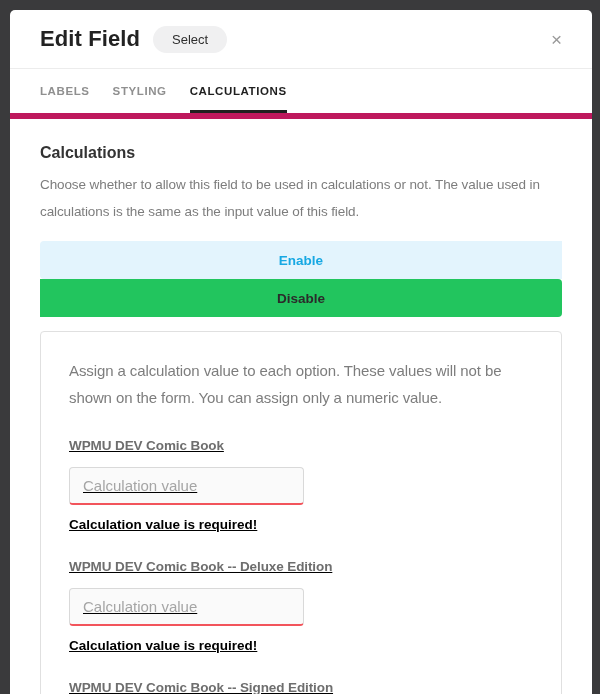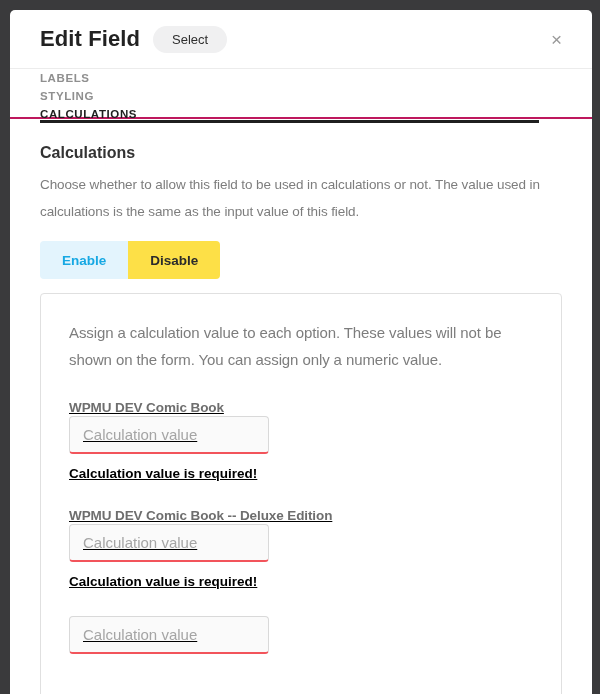--- a/index.html
+++ b/index.html
@@ -42,22 +42,21 @@
     font-size:19px; line-height:1;
     cursor:pointer;
     background:none; border:none;
     font-family:"Liberation Sans", sans-serif;
   }
   
   .tabs {
     display:flex;
     padding:0 30px;
     height:50px;
-    border-bottom:2px solid #be185d;
-    flex-direction:column;
+    border-bottom:6px solid #be185d;
   }
   .tab {
     display:flex; align-items:center;
     height:100%;
     margin-right:23px;
     font-size:11.5px;
     font-weight:bold;
     letter-spacing:0.6px;
     color:#8f8f8f;
     border-bottom:3px solid transparent;
@@ -75,37 +74,37 @@
     font-size:16px; font-weight:bold; color:#333;
   }
   .section-desc {
     margin-top:9px;
     font-size:13.5px;
     line-height:27px;
     color:#7d7d7d;
     letter-spacing:-0.1px;
   }
   
-  .segmented { margin-top:16px; display:flex; }
+  .segmented { margin-top:16px; display:flex;flex-direction:column; }
   .seg-btn {
     border:none;
     padding:0 22px;
     height:38px;
     font-size:13.5px;
     font-weight:bold;
     cursor:pointer;
     font-family:"Liberation Sans", sans-serif;
   }
   .seg-btn.on {
     background:#e3f4fd;
     color:#17a8e3;
     border-radius:4px 0 0 4px;
   }
   .seg-btn.off {
-    background:#fde047;
+    background:#22c55e;
     color:#2b2b2b;
     border-radius:0 4px 4px 0;
   }
   
   .panel {
     margin-top:14px;
     border:1px solid #e0e0e0;
     border-radius:4px;
     padding:25px 28px 40px 28px;
     min-height:420px;
@@ -118,22 +117,22 @@
   }
   .option-group { margin-top:27px;text-decoration:underline; }
   .option-label {
     font-size:13.5px;
     font-weight:bold;
     color:#6e6e6e;
     letter-spacing:-0.1px;
   }
   .calc-input {
     display:block;
-    margin-top:1px;
-    width:200px; height:38px;
+    margin-top:14px;
+    width:235px; height:38px;
     background:#fafafa;
     border:1px solid #d9d9d9;
     border-bottom:2px solid #f2545b;
     border-radius:4px;
     padding:0 13px;
     font-size:15px;
     color:#333;
     font-family:"Liberation Sans", sans-serif;
     outline:none;
   }
@@ -181,20 +180,21 @@
         <div class="error-msg">Calculation value is required!</div>
       </div>
 
       <div class="option-group">
         <div class="option-label">WPMU DEV Comic Book -- Deluxe Edition</div>
         <input class="calc-input" type="text" placeholder="Calculation value" style="">
         <div class="error-msg">Calculation value is required!</div>
       </div>
 
       <div class="option-group">
+        <div class="option-label">WPMU DEV Comic Book -- Signed Edition</div>
         <input class="calc-input" type="text" placeholder="Calculation value" style="">
 
       </div>
 
     </div>
 
   </div>
 </div>
 
 </body></html>

